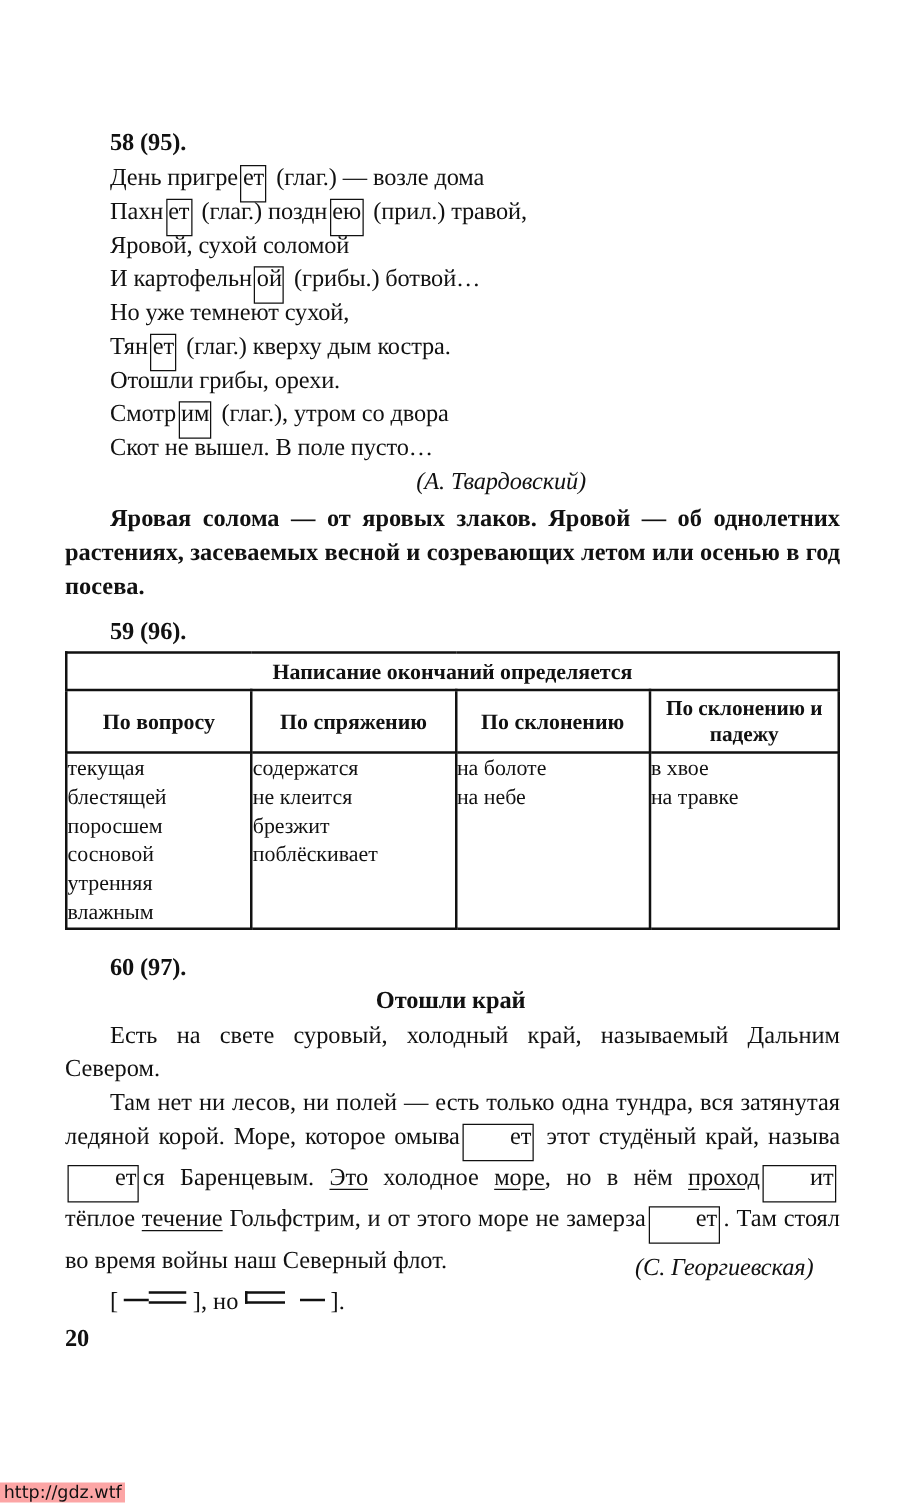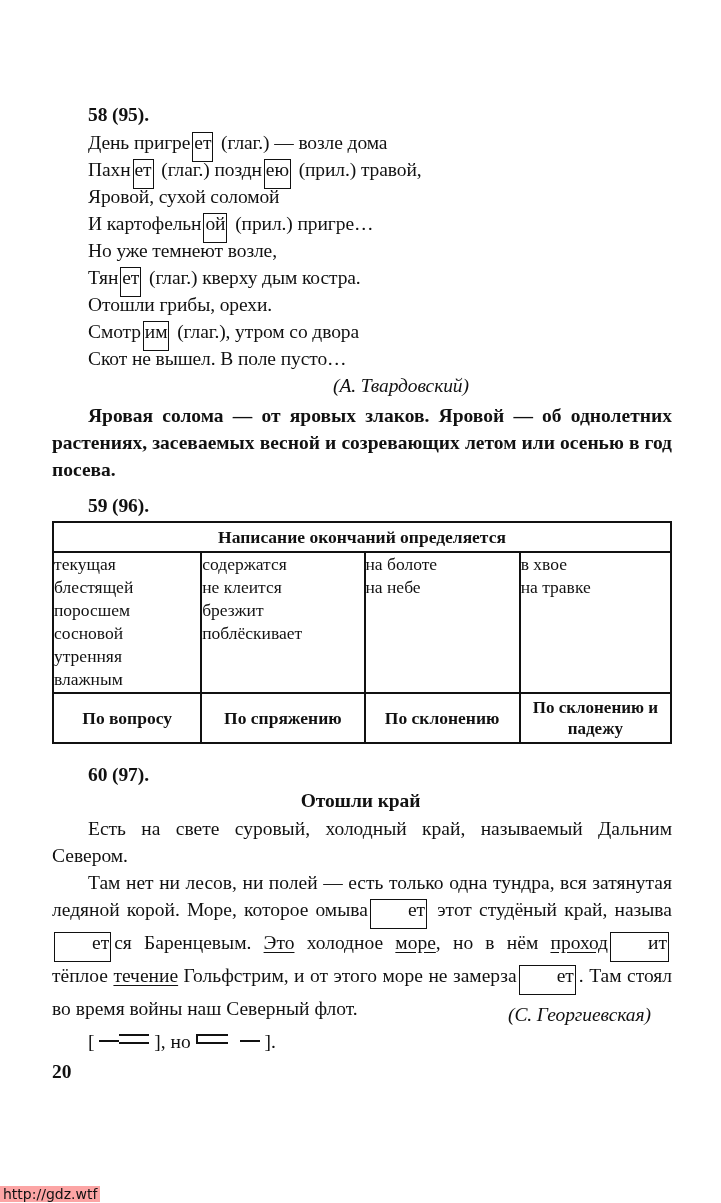--- a/index.html
+++ b/index.html
@@ -37,38 +37,44 @@
 </style>
 </head>
 <body>
 
 <div class="line bold" style="left:88px; top:104px;">58 (95).</div>
 
 <div id="poem">
     <div class="line" style="left: 88px; top: 132px;"><span>День пригре</span><span class="box">ет</span><span> (глаг.) — возле дома</span></div>
     <div class="line" style="left: 88px; top: 159px;"><span>Пахн</span><span class="box">ет</span><span> (глаг.) поздн</span><span class="box">ею</span><span> (прил.) травой,</span></div>
     <div class="line" style="left: 88px; top: 186px;"><span>Яровой, сухой соломой</span></div>
-    <div class="line" style="left: 88px; top: 213px;"><span>И картофельн</span><span class="box">ой</span><span> (прил.) пригре…</span></div>
-    <div class="line" style="left: 88px; top: 240px;"><span>Но уже темнеют возле,</span></div>
+    <div class="line" style="left: 88px; top: 213px;"><span>И картофельн</span><span class="box">ой</span><span> (грибы.) ботвой…</span></div>
+    <div class="line" style="left: 88px; top: 240px;"><span>Но уже темнеют сухой,</span></div>
     <div class="line" style="left: 88px; top: 267px;"><span>Тян</span><span class="box">ет</span><span> (глаг.) кверху дым костра.</span></div>
     <div class="line" style="left: 88px; top: 294px;"><span>Отошли грибы, орехи.</span></div>
     <div class="line" style="left: 88px; top: 321px;"><span>Смотр</span><span class="box">им</span><span> (глаг.), утром со двора</span></div>
     <div class="line" style="left: 88px; top: 348px;"><span>Скот не вышел. В поле пусто…</span></div>
   </div>
 
 <div class="line italic" style="left:333px; top:375px;text-align:right;">(А. Твардовский)</div>
 
 <div class="just" style="left:52px; top:402px; width:620px; text-indent:36px;font-weight:bold;">Яровая солома — от яровых злаков. Яровой — об однолетних растениях, засеваемых весной и созревающих летом или осенью в год посева.</div>
 
 <div class="line bold" style="left:88px; top:495px;">59 (96).</div>
 
 <table class="endings">
   <tbody>
       <tr>
     <th class="caption" colspan="4">Написание окончаний определяется</th>
+  </tr>
+  <tr>
+    <th class="col" style="width:147px">По вопросу</th>
+    <th class="col" style="width:162px">По спряжению</th>
+    <th class="col" style="width:154px">По склонению</th>
+    <th class="col" style="width:150px; font-size:17px;">По склонению и падежу</th>
   </tr>
   <tr>
     <td class="cell">
           <div>текущая</div>
           <div>блестящей</div>
           <div>поросшем</div>
           <div>сосновой</div>
           <div>утренняя</div>
           <div>влажным</div>
         </td>
@@ -80,26 +86,20 @@
         </td>
     <td class="cell">
           <div>на болоте</div>
           <div>на небе</div>
         </td>
     <td class="cell">
           <div>в хвое</div>
           <div>на травке</div>
         </td>
   </tr>
-  <tr>
-    <th class="col" style="width:147px">По вопросу</th>
-    <th class="col" style="width:162px">По спряжению</th>
-    <th class="col" style="width:154px">По склонению</th>
-    <th class="col" style="width:150px; font-size:17px;">По склонению и падежу</th>
-  </tr>
 </tbody>
   </table>
 
 <div class="line bold" style="left:88px; top:764px;">60 (97).</div>
 
 <div class="line bold" style="left:0; width:721px; text-align:center; top:790px;">Отошли край</div>
 
 <div class="just" style="left:52px; top:815px; width:620px; text-indent:36px;">Есть на свете суровый, холодный край, называемый Дальним Севером.</div>
 
 <div class="just" id="para2" style="left:52px; top:869px; width:620px; text-indent:36px;"><span>Там нет ни лесов, ни полей — есть только одна тундра, вся затянутая ледяной корой. Море, которое омыва</span><span class="box">ет</span><span> этот студёный край, называ</span><span class="box">ет</span><span>ся Баренцевым. </span><span class="ul">Это</span><span> холодное </span><span class="ul">море</span><span>, но в нём </span><span class="ul">проход</span><span class="box">ит</span><span> тёплое </span><span class="ul">течение</span><span> Гольфстрим, и от этого море не замерза</span><span class="box">ет</span><span>. Там стоял во время войны наш Северный флот.</span></div>

